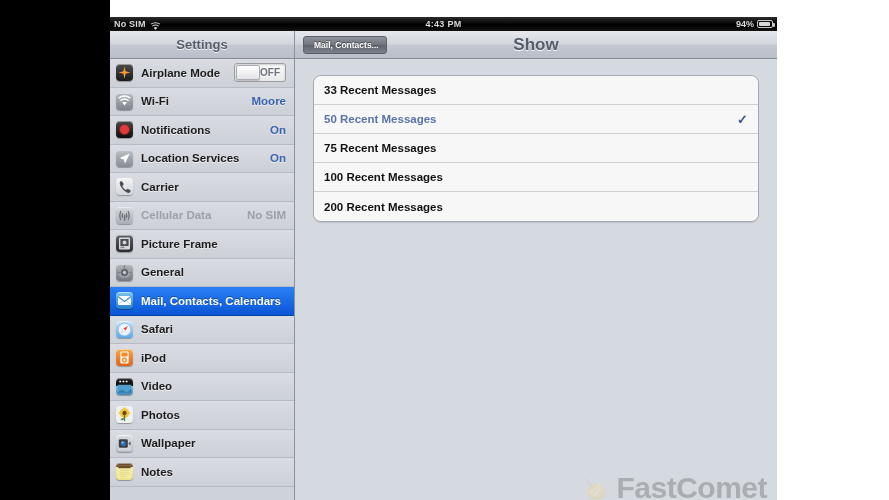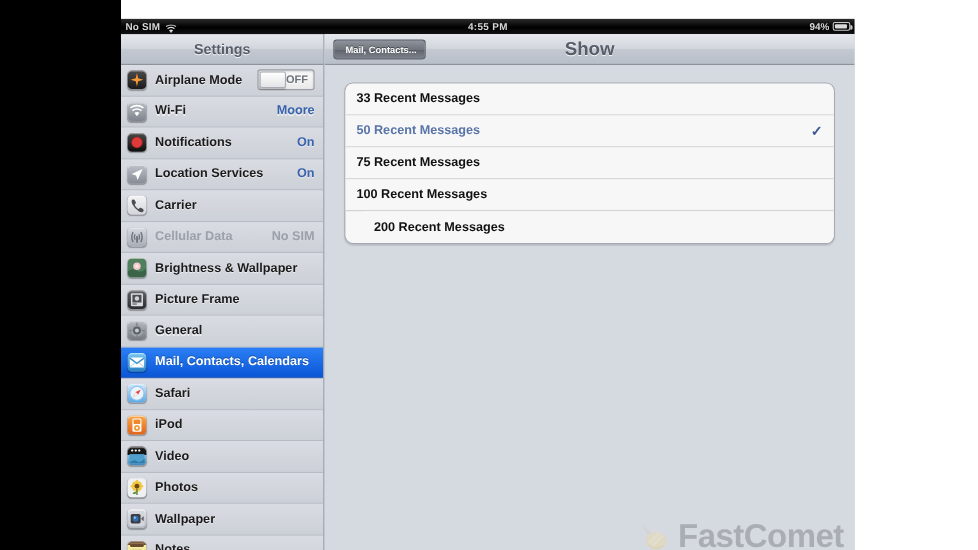--- a/index.html
+++ b/index.html
@@ -183,21 +183,21 @@
     box-shadow: 0 1px 1px rgba(0,0,0,.10);
   }
   .opt-row {
     height:29px;
     display:flex; align-items:center;
     padding: 0 10px;
     border-bottom:1px solid #cfcfcf;
     background: #f7f7f7;
     font-size:11.5px; font-weight:bold; color:#111111;
   }
-  .opt-row:last-child { border-bottom:none;margin-left:16px; }
+  .opt-row:last-child { border-bottom:none; }
   .opt-row.selected { color:#5874a8; }
   .opt-label { flex:1; }
   .check { color:#3d5a93; font-size:13px; font-weight:bold; }
 
   
   .watermark {
     position:absolute; right:10px; bottom:12px;
     display:flex; align-items:center; gap:7px;
     opacity:.30;
     pointer-events:none;
@@ -236,21 +236,21 @@
       <div class="sb-left">
         <span class="sb-carrier">No SIM</span>
         <span class="wifi-icon">
           <svg viewBox="0 0 16 12" width="11" height="9">
             <path d="M8 11.2 L5.3 7.6 Q8 5.6 10.7 7.6 Z" fill="#d8d8d8"></path>
             <path d="M3.4 5.4 Q8 2.1 12.6 5.4" stroke="#d8d8d8" stroke-width="1.5" fill="none"></path>
             <path d="M1.4 2.6 Q8 -1.6 14.6 2.6" stroke="#d8d8d8" stroke-width="1.5" fill="none"></path>
           </svg>
         </span>
       </div>
-      <div class="sb-center">4:55 PM</div>
+      <div class="sb-center">4:43 PM</div>
       <div class="sb-right">
         <span>94%</span>
         <span class="battery">
             <span class="fill"></span>
           </span>
       </div>
     </div>
 
     <div class="split">
 
@@ -312,31 +312,20 @@
                 <svg viewBox="0 0 17 17" width="17" height="17">
                   <path d="M5 4 Q2.6 8.5 5 13" stroke="#6e737b" stroke-width="1.3" fill="none"></path>
                   <path d="M12 4 Q14.4 8.5 12 13" stroke="#6e737b" stroke-width="1.3" fill="none"></path>
                   <path d="M6.8 6 Q5.4 8.5 6.8 11" stroke="#6e737b" stroke-width="1.2" fill="none"></path>
                   <path d="M10.2 6 Q11.6 8.5 10.2 11" stroke="#6e737b" stroke-width="1.2" fill="none"></path>
                   <rect x="7.8" y="7.6" width="1.6" height="6" fill="#6e737b"></rect>
                 </svg>
               </span>
               <span class="sb-label">Cellular Data</span>
               <span class="sb-value">No SIM</span>
-            </div>
-            <div class="sb-row">
-              <span class="sb-icon g-bright">
-                <svg viewBox="0 0 17 17" width="17" height="17">
-                  <rect width="17" height="17" fill="#4f7f5c"></rect>
-                  <path d="M0 12 q4 -4 8 -1 t9 -2 v8 H0 Z" fill="#3a6347"></path>
-                  <circle cx="8.5" cy="7" r="3.4" fill="#f6c6d4"></circle>
-                  <circle cx="8.5" cy="7" r="1.5" fill="#fdf0c8"></circle>
-                </svg>
-              </span>
-              <span class="sb-label">Brightness &amp; Wallpaper</span>
             </div>
             <div class="sb-row">
               <span class="sb-icon g-frame">
                 <svg viewBox="0 0 17 17" width="17" height="17">
                   <rect x="3" y="2.5" width="11" height="12" rx="1" fill="#d8dade"></rect>
                   <rect x="4.4" y="4" width="8.2" height="7" fill="#4a4d52"></rect>
                   <circle cx="8.5" cy="7.4" r="2" fill="#cfd2d6"></circle>
                   <rect x="4.4" y="11.6" width="4" height="1.6" fill="#84888f"></rect>
                 </svg>
               </span>

